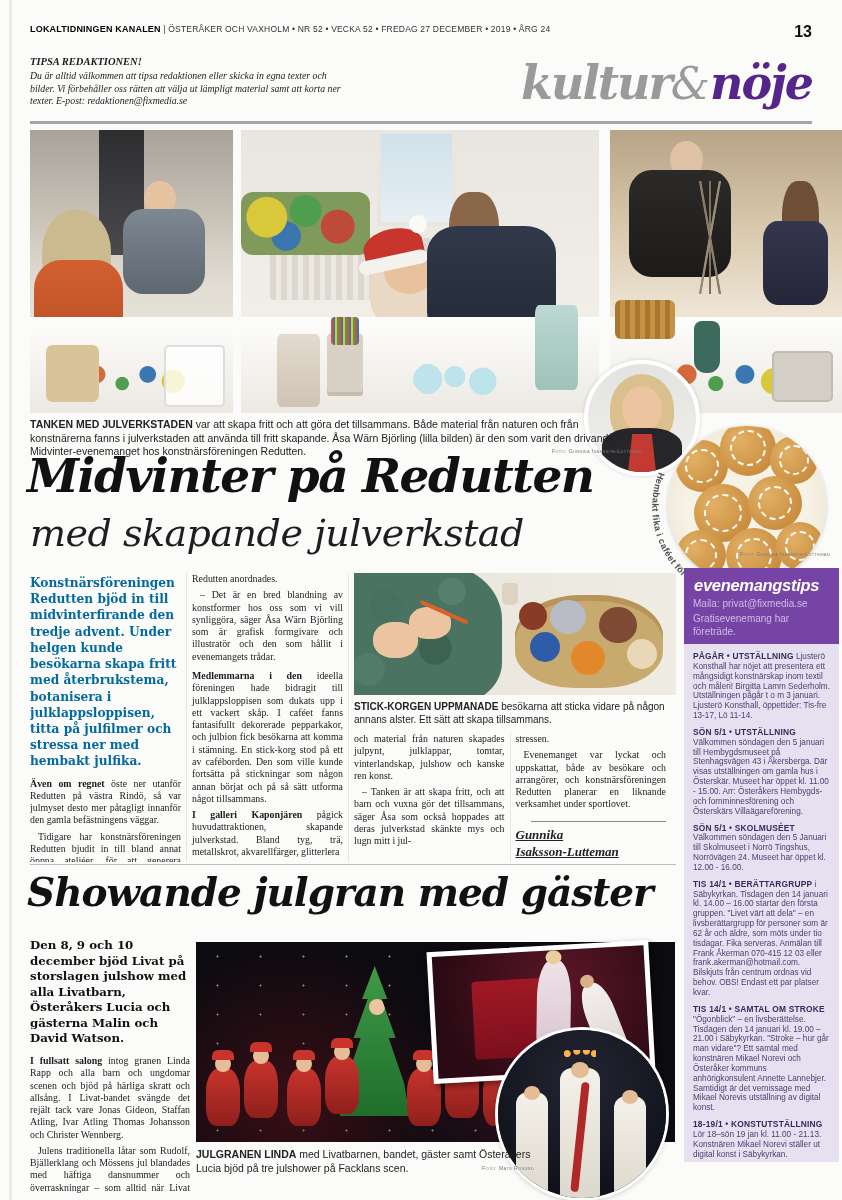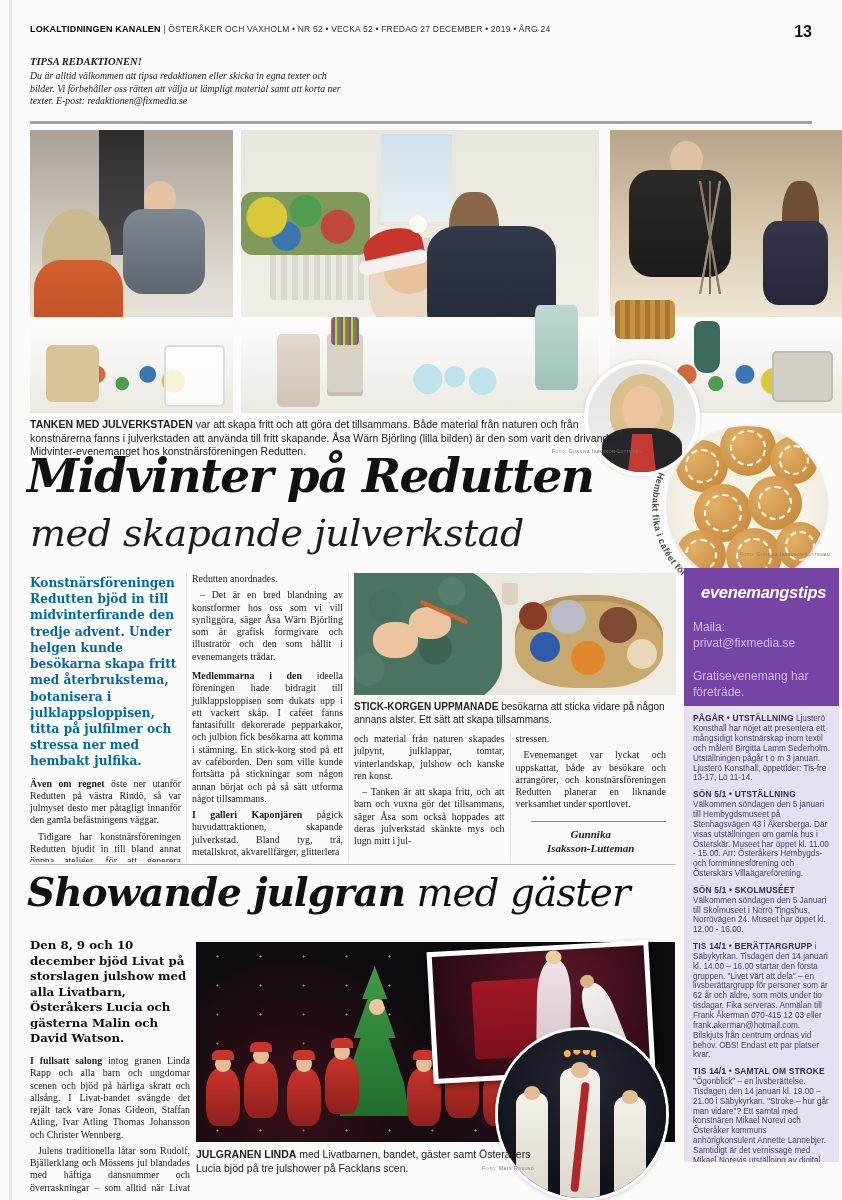--- a/index.html
+++ b/index.html
@@ -100,29 +100,29 @@
                radial-gradient(circle at 20% 75%,#527c69 0 9%,transparent 10%),
                radial-gradient(circle at 70% 20%,#55806d 0 8%,transparent 9%),#4a7361;}
   .hand{position:absolute;border-radius:45%;background:#ecc5a0;}
   .yarn-basket{position:absolute;right:4%;top:18%;width:46%;height:76%;border-radius:45% 45% 40% 40%;background:#c8a96e;box-shadow:inset 0 6px 0 #b6945a;}
   .yarn{position:absolute;border-radius:50%;}
   .cup{position:absolute;left:46%;top:8%;width:16px;height:22px;background:#ddd3c2;border-radius:3px 3px 5px 5px;}
   .stick-caption{font-size:10px;line-height:1.3;margin:5px 0 7px 0;color:#222;}
   .two-cols{display:flex;flex:1;}
   .sub-col{width:152px;padding-right:5px;margin-right:5px;}
   .sub-col.first{border-right:1px solid #e6e6e3;}
-  .byline{margin-top:10px;text-align:center;font-family:"Liberation Serif",serif;font-style:italic;font-weight:bold;font-size:11px;line-height:1.3;color:#222;}
+  .byline{margin-top:10px;text-align:left;font-family:"Liberation Serif",serif;font-style:italic;font-weight:bold;font-size:13px;line-height:1.3;color:#222;text-decoration:underline;}
   .byline .rule{border-top:1px solid #888;width:90%;margin:0 0 5px auto;}
 
   .divider{left:30px;top:864px;width:646px;height:1px;background:#bdbdbd;}
 
   
   .headline2{left:27px;top:873px;font-family:"DejaVu Serif",serif;font-style:italic;font-size:39px;letter-spacing:-1px;line-height:1;color:#111;}
   .headline2 b{font-weight:bold;}
-  .headline2 span.light{font-weight:normal;}
+  .headline2 span.light{font-weight:bold;}
   .a2col{left:30px;top:938px;width:160px;height:255px;overflow:hidden;}
   .intro2{font-family:"DejaVu Serif",serif;font-weight:bold;font-size:11.8px;line-height:1.32;margin:0 0 8px 0;color:#111;}
 
   .stage-photo{left:196px;top:942px;width:479px;height:200px;background:
       radial-gradient(circle at 20% 80%,rgba(140,20,30,.35),transparent 40%),
       radial-gradient(circle at 70% 85%,rgba(120,20,60,.3),transparent 35%),
       radial-gradient(circle,rgba(255,255,255,.55) .7px,transparent 1.4px),#0b0b10;
     background-size:auto,auto,43px 29px;overflow:visible;}
   .tree{position:absolute;left:30%;top:12%;width:70px;height:150px;background:linear-gradient(180deg,#3f9a46,#1f6e2c);
     clip-path:polygon(50% 0,68% 22%,60% 22%,80% 48%,70% 48%,92% 78%,100% 100%,0 100%,8% 78%,30% 48%,20% 48%,40% 22%,32% 22%);}
@@ -154,42 +154,43 @@
   .l-left::before{content:"";position:absolute;left:8px;top:-6px;width:16px;height:14px;border-radius:50%;background:#e4bd94;}
   .l-right{left:116px;top:66px;width:32px;height:102px;}
   .l-right::before{content:"";position:absolute;left:8px;top:-6px;width:16px;height:14px;border-radius:50%;background:#e4bd94;}
 
   .stage-caption{left:196px;top:1148px;width:338px;font-size:10.5px;line-height:1.3;color:#222;}
   .stage-caption .credit{float:right;font-size:5.5px;color:#7d7d7d;margin-top:3px;font-variant:small-caps;letter-spacing:.3px;}
 
   
   .sidebar{left:684px;top:568px;width:155px;height:594px;background:#e6e0f0;overflow:hidden;}
   .sb-head{background:#7544a4;padding:7px 9px 6px 9px;}
-  .sb-head h2{margin:8px;color:#fff;font-style:italic;font-weight:bold;font-size:16.5px;letter-spacing:-.3px;}
-  .sb-head .sub{color:#cdbbe8;font-size:12px;line-height:1.3;margin-top:18px;}
+  .sb-head h2{margin:1px;color:#fff;font-style:italic;font-weight:bold;font-size:16.5px;letter-spacing:-.3px;}
+  .sb-head .sub{color:#cdbbe8;font-size:10px;line-height:1.3;margin-top:2px;}
   .sb-body{padding:7px 9px;}
   .event{margin-bottom:6px;color:#4c4173;font-size:8.2px;line-height:1.2;}
   .event b.head{color:#352a5e;font-size:8.4px;letter-spacing:.2px;}
   .end-square{width:13px;height:13px;background:#7544a4;margin:8px auto 0 auto;}
 </style>
 </head>
 <body>
 
 <div class="abs scan-edge"></div>
 
 <div class="abs masthead">
   <div class="line"><b>LOKALTIDNINGEN KANALEN</b><span> | ÖSTERÅKER OCH VAXHOLM • NR 52 • VECKA 52 • FREDAG 27 DECEMBER • 2019 • ÅRG 24</span></div>
   <div class="pageno">13</div>
 </div>
 
 <div class="abs header-row">
   <div class="tipsa">
     <h3>TIPSA REDAKTIONEN!</h3>
     <p>Du är alltid välkommen att tipsa redaktionen eller skicka in egna texter och bilder. Vi förbehåller oss rätten att välja ut lämpligt material samt att korta ner texter. E-post: redaktionen@fixmedia.se</p>
   </div>
+  <div class="logo"><span class="k">kultur</span><span class="amp">&amp;</span><span class="n">nöje</span></div>
 </div>
 <div class="abs header-rule"></div>
 
 <div class="abs photo-strip">
   <div class="photo ph1">
     <div class="doorway"></div>
     <div class="blob" style="left:6%;top:28%;width:34%;height:30%;background:#cbb98f;border-radius:50% 50% 40% 40%;"></div>
     <div class="blob" style="left:2%;top:46%;width:44%;height:34%;background:linear-gradient(180deg,#d2602f,#b84d24);border-radius:30%;"></div>
     <div class="blob" style="left:56%;top:18%;width:16%;height:12%;background:#e5c2a0;"></div>
     <div class="blob" style="left:46%;top:28%;width:40%;height:30%;background:linear-gradient(180deg,#7e8893,#5d6770);border-radius:25%;"></div>

